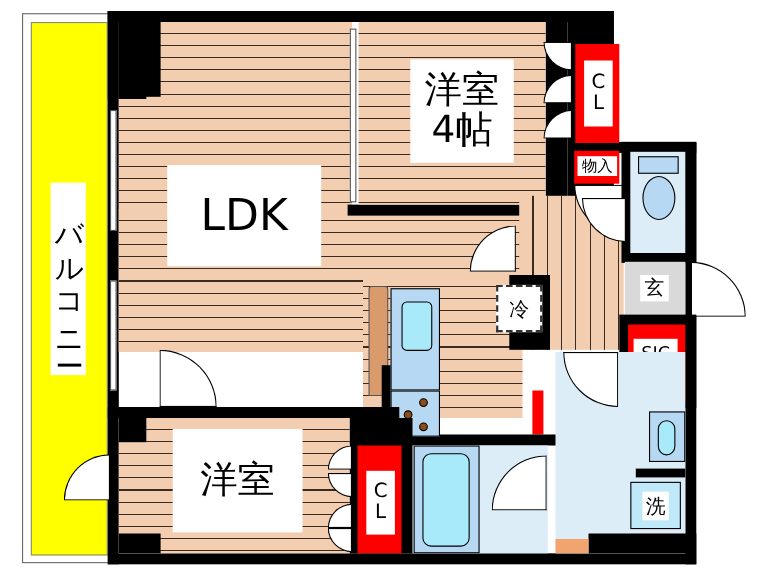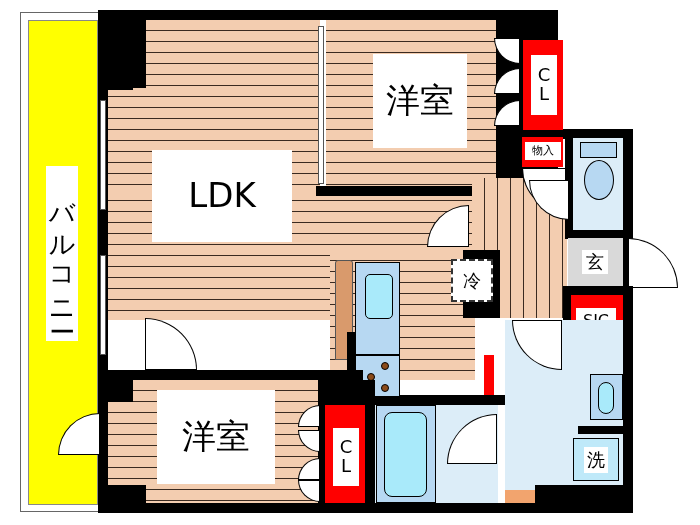--- a/index.html
+++ b/index.html
@@ -37,44 +37,45 @@
 <div class="abs floor-h" style="left:108px;top:20px;width:212px;height:300px;"></div>
 <div class="abs floor-h" style="left:108px;top:190px;width:365px;height:130px;"></div>
 <div class="abs floor-h" style="left:330px;top:250px;width:145px;height:130px;"></div>
 <div class="abs wall" style="left:108px;top:20px;width:38px;height:68px;"></div>
 <div class="abs wall" style="left:108px;top:20px;width:25px;height:70px;"></div>
 
 <div class="abs win" style="left:100px;top:100px;width:6px;height:110px;"></div>
 <div class="abs win" style="left:100px;top:255px;width:6px;height:100px;"></div>
 
 <div class="abs label" style="left:152px;top:150px;width:140px;height:92px;">
-  <span style="font-size:34px;">LDK</span>
+  <span style="font-size:40px;">LDK</span>
 </div>
 
 <div class="abs wall" style="left:316px;top:186px;width:190px;height:10px;"></div>
 <div class="abs wall" style="left:496px;top:20px;width:20px;height:176px;"></div>
 <div class="abs floor-h" style="left:326px;top:20px;width:170px;height:166px;"></div>
 <div class="abs win" style="left:318px;top:26px;width:6px;height:158px;"></div>
 <div class="abs label" style="left:373px;top:54px;width:94px;height:94px;">
   <span style="font-size:34px;">洋室</span>
+  <span style="font-size:34px;">4帖</span>
 </div>
 
 <div class="abs wall" style="left:516px;top:20px;width:42px;height:176px;"></div>
 <div class="abs red" style="left:523px;top:40px;width:40px;height:90px;"></div>
 <div class="abs label" style="left:531px;top:55px;width:26px;height:60px;">
   <span style="font-size:18px;">C</span>
   <span style="font-size:18px;">L</span>
 </div>
 <div class="abs door" style="left:494px;top:38px;width:26px;height:26px;border-radius:0 0 0 26px;"></div>
 <div class="abs door" style="left:494px;top:68px;width:26px;height:26px;border-radius:26px 0 0 0;"></div>
 <div class="abs door" style="left:494px;top:100px;width:26px;height:26px;border-radius:26px 0 0 0;"></div>
 
 <div class="abs red" style="left:522px;top:137px;width:41px;height:30px;"></div>
 <div class="abs label" style="left:525px;top:142px;width:36px;height:18px;">
-  <span style="font-size:11px;">物入</span>
+  <span style="font-size:14px;">物入</span>
 </div>
 
 <div class="abs floor-v" style="left:472px;top:178px;width:95px;height:140px;"></div>
 <div class="abs wall" style="left:463px;top:250px;width:37px;height:68px;"></div>
 <div class="abs door" style="left:522px;top:168px;width:45px;height:45px;border-radius:0 0 0 45px;"></div>
 <div class="abs door" style="left:427px;top:205px;width:42px;height:42px;border-radius:42px 0 0 0;"></div>
 
 <div class="abs" style="left:451px;top:259px;width:42px;height:43px;border:2px dashed #333;background:#fff;display:flex;align-items:center;justify-content:center;">
   <span style="font-size:18px;">冷</span>
 </div>

